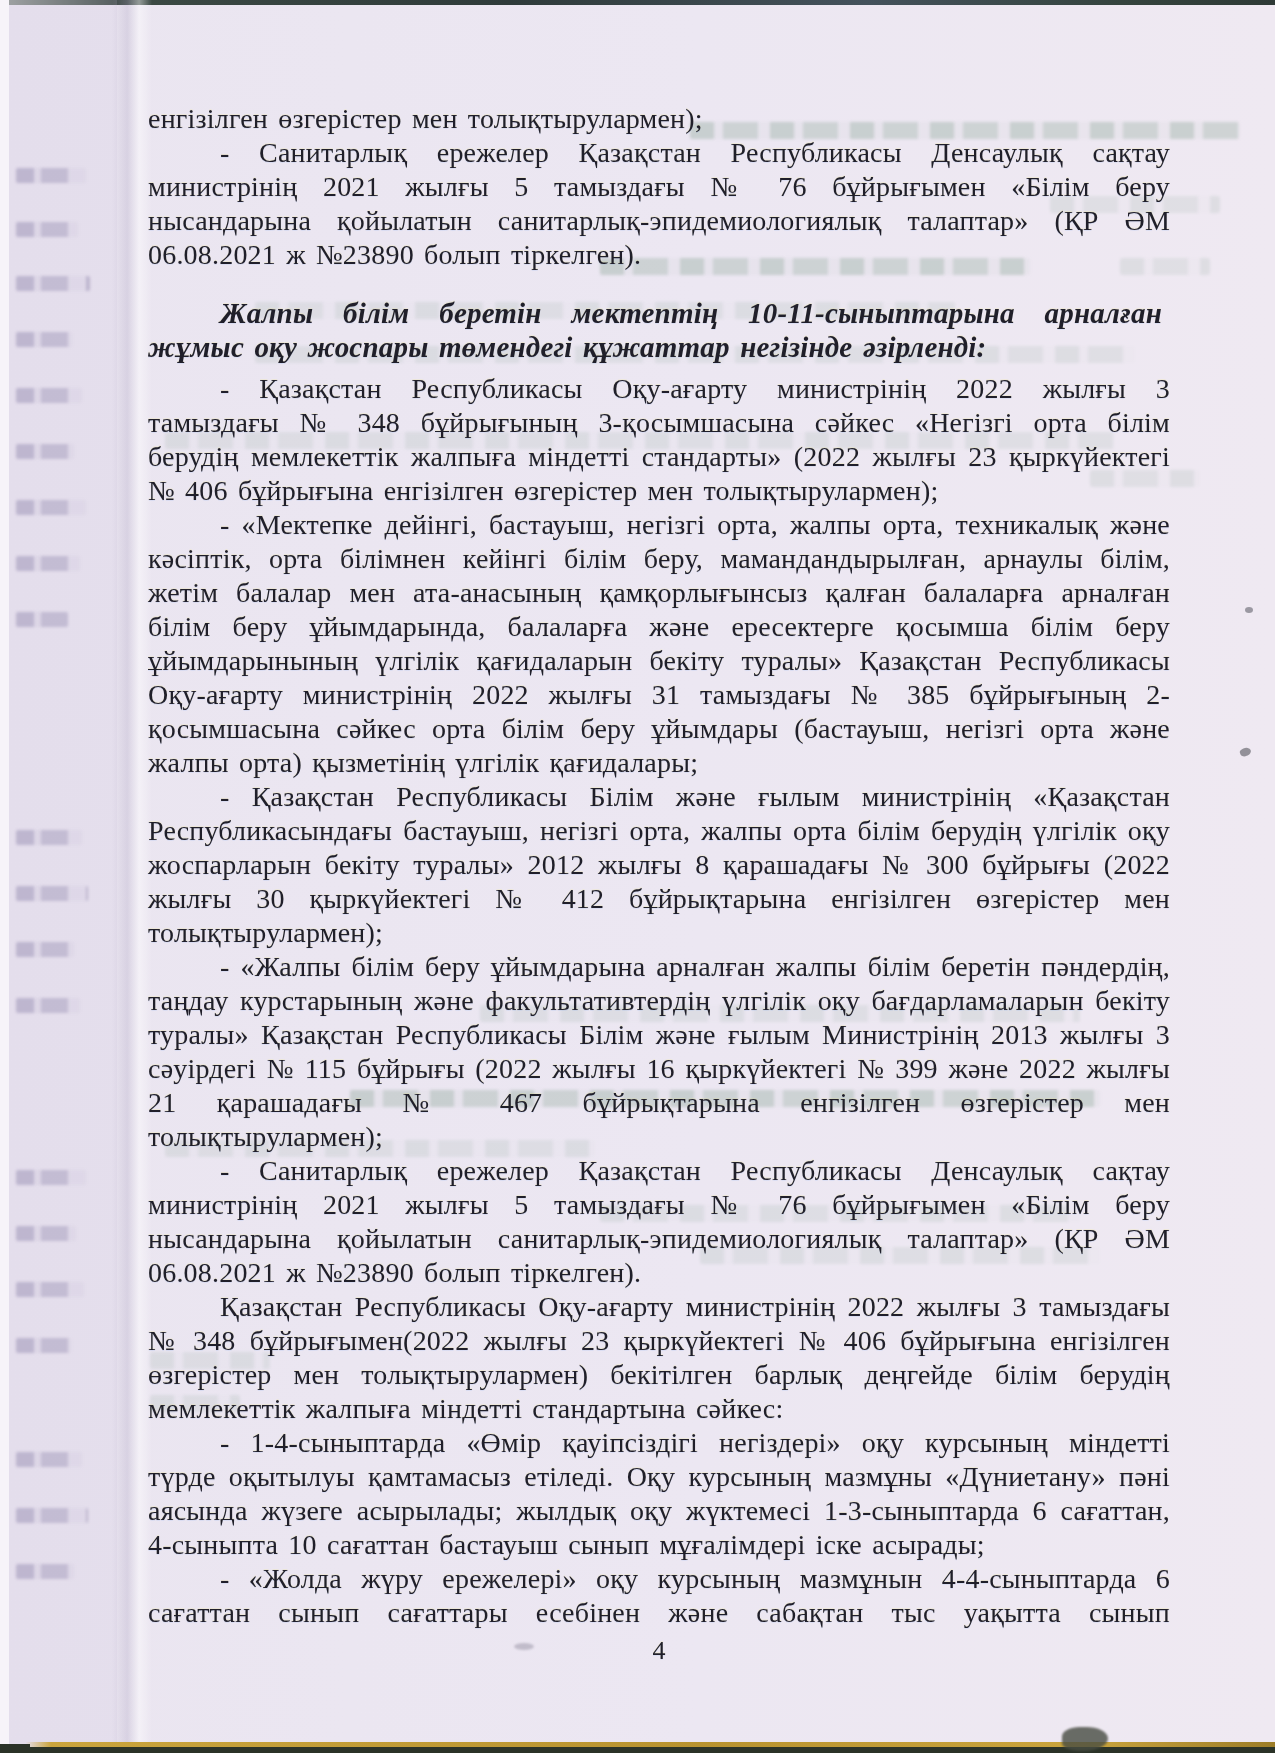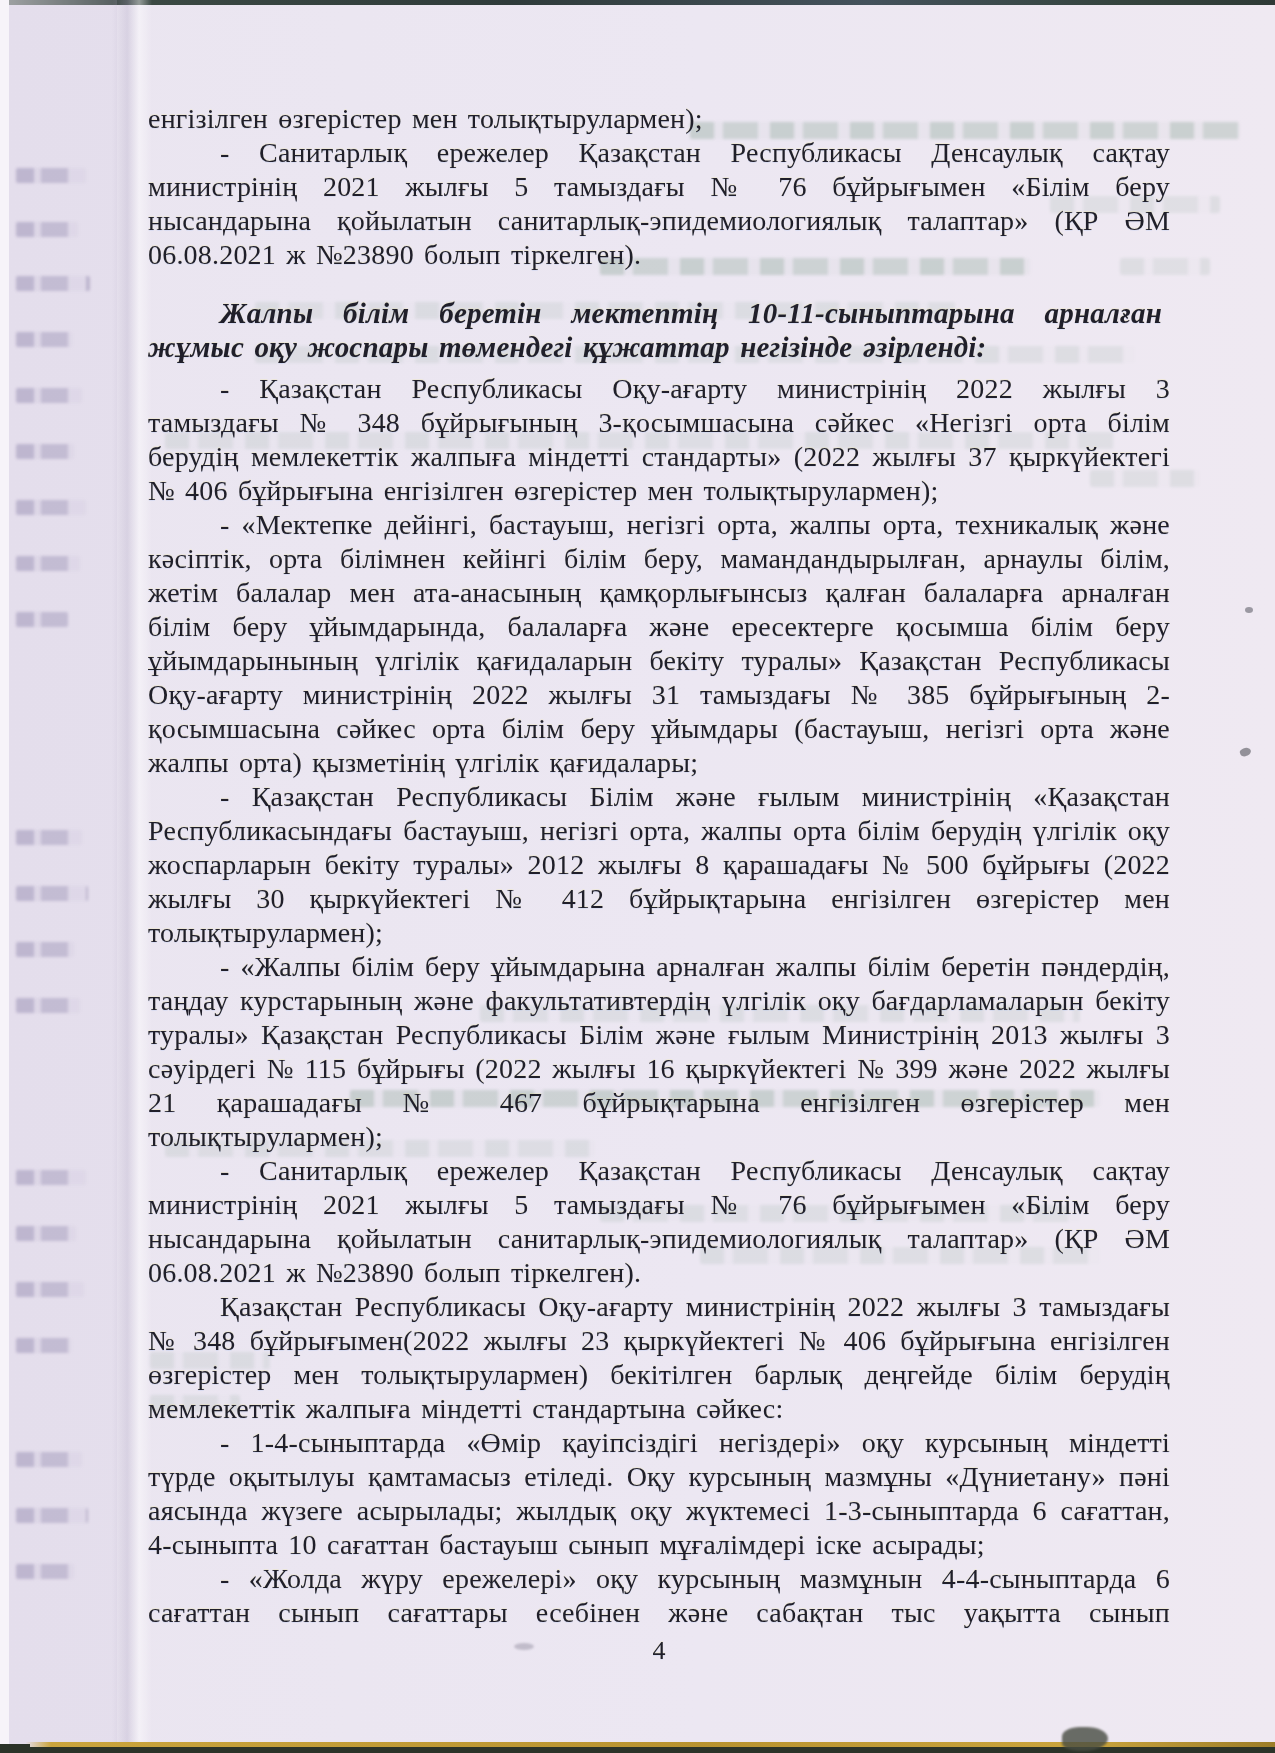--- a/index.html
+++ b/index.html
@@ -104,23 +104,23 @@
   <div class="ghost stub" style="left:16px;top:1282px;width:68px;"></div>
   <div class="ghost stub" style="left:16px;top:1338px;width:55px;"></div>
   <div class="ghost stub" style="left:16px;top:1452px;width:66px;"></div>
   <div class="ghost stub" style="left:16px;top:1508px;width:72px;"></div>
   <div class="ghost stub" style="left:16px;top:1564px;width:58px;"></div>
 
   <div class="page-text">
     <p class="para no-indent">енгізілген өзгерістер мен толықтырулармен);</p>
     <p class="para">- Санитарлық ережелер Қазақстан Республикасы Денсаулық сақтау министрінің 2021 жылғы 5 тамыздағы № 76 бұйрығымен «Білім беру нысандарына қойылатын санитарлық-эпидемиологиялық талаптар» (ҚР ӘМ 06.08.2021 ж №23890 болып тіркелген).</p>
     <p class="heading">Жалпы білім беретін мектептің 10-11-сыныптарына арналған жұмыс оқу жоспары төмендегі құжаттар негізінде әзірленді:</p>
-    <p class="para">- Қазақстан Республикасы Оқу-ағарту министрінің 2022 жылғы 3 тамыздағы № 348 бұйрығының 3-қосымшасына сәйкес «Негізгі орта білім берудің мемлекеттік жалпыға міндетті стандарты» (2022 жылғы 37 қыркүйектегі № 406 бұйрығына енгізілген өзгерістер мен толықтырулармен);</p>
+    <p class="para">- Қазақстан Республикасы Оқу-ағарту министрінің 2022 жылғы 3 тамыздағы № 348 бұйрығының 3-қосымшасына сәйкес «Негізгі орта білім берудің мемлекеттік жалпыға міндетті стандарты» (2022 жылғы 23 қыркүйектегі № 406 бұйрығына енгізілген өзгерістер мен толықтырулармен);</p>
     <p class="para">- «Мектепке дейінгі, бастауыш, негізгі орта, жалпы орта, техникалық және кәсіптік, орта білімнен кейінгі білім беру, мамандандырылған, арнаулы білім, жетім балалар мен ата-анасының қамқорлығынсыз қалған балаларға арналған білім беру ұйымдарында, балаларға және ересектерге қосымша білім беру ұйымдарынының үлгілік қағидаларын бекіту туралы» Қазақстан Республикасы Оқу-ағарту министрінің 2022 жылғы 31 тамыздағы № 385 бұйрығының 2-қосымшасына сәйкес орта білім беру ұйымдары (бастауыш, негізгі орта және жалпы орта) қызметінің үлгілік қағидалары;</p>
-    <p class="para">- Қазақстан Республикасы Білім және ғылым министрінің «Қазақстан Республикасындағы бастауыш, негізгі орта, жалпы орта білім берудің үлгілік оқу жоспарларын бекіту туралы» 2012 жылғы 8 қарашадағы № 500 бұйрығы (2022 жылғы 30 қыркүйектегі № 412 бұйрықтарына енгізілген өзгерістер мен толықтырулармен);</p>
+    <p class="para">- Қазақстан Республикасы Білім және ғылым министрінің «Қазақстан Республикасындағы бастауыш, негізгі орта, жалпы орта білім берудің үлгілік оқу жоспарларын бекіту туралы» 2012 жылғы 8 қарашадағы № 300 бұйрығы (2022 жылғы 30 қыркүйектегі № 412 бұйрықтарына енгізілген өзгерістер мен толықтырулармен);</p>
     <p class="para">- «Жалпы білім беру ұйымдарына арналған жалпы білім беретін пәндердің, таңдау курстарының және факультативтердің үлгілік оқу бағдарламаларын бекіту туралы» Қазақстан Республикасы Білім және ғылым Министрінің 2013 жылғы 3 сәуірдегі № 115 бұйрығы (2022 жылғы 16 қыркүйектегі № 399 және 2022 жылғы 21 қарашадағы № 467 бұйрықтарына енгізілген өзгерістер мен толықтырулармен);</p>
     <p class="para">- Санитарлық ережелер Қазақстан Республикасы Денсаулық сақтау министрінің 2021 жылғы 5 тамыздағы № 76 бұйрығымен «Білім беру нысандарына қойылатын санитарлық-эпидемиологиялық талаптар» (ҚР ӘМ 06.08.2021 ж №23890 болып тіркелген).</p>
     <p class="para">Қазақстан Республикасы Оқу-ағарту министрінің 2022 жылғы 3 тамыздағы № 348 бұйрығымен(2022 жылғы 23 қыркүйектегі № 406 бұйрығына енгізілген өзгерістер мен толықтырулармен) бекітілген барлық деңгейде білім берудің мемлекеттік жалпыға міндетті стандартына сәйкес:</p>
     <p class="para">- 1-4-сыныптарда «Өмір қауіпсіздігі негіздері» оқу курсының міндетті түрде оқытылуы қамтамасыз етіледі. Оқу курсының мазмұны «Дүниетану» пәні аясында жүзеге асырылады; жылдық оқу жүктемесі 1-3-сыныптарда 6 сағаттан, 4-сыныпта 10 сағаттан бастауыш сынып мұғалімдері іске асырады;</p>
     <p class="para justify-last">- «Жолда жүру ережелері» оқу курсының мазмұнын 4-4-сыныптарда 6 сағаттан сынып сағаттары есебінен және сабақтан тыс уақытта сынып</p>
     <div class="page-number">4</div>
   </div>
 
   <div class="speck s1"></div>
   <div class="speck s2"></div>

